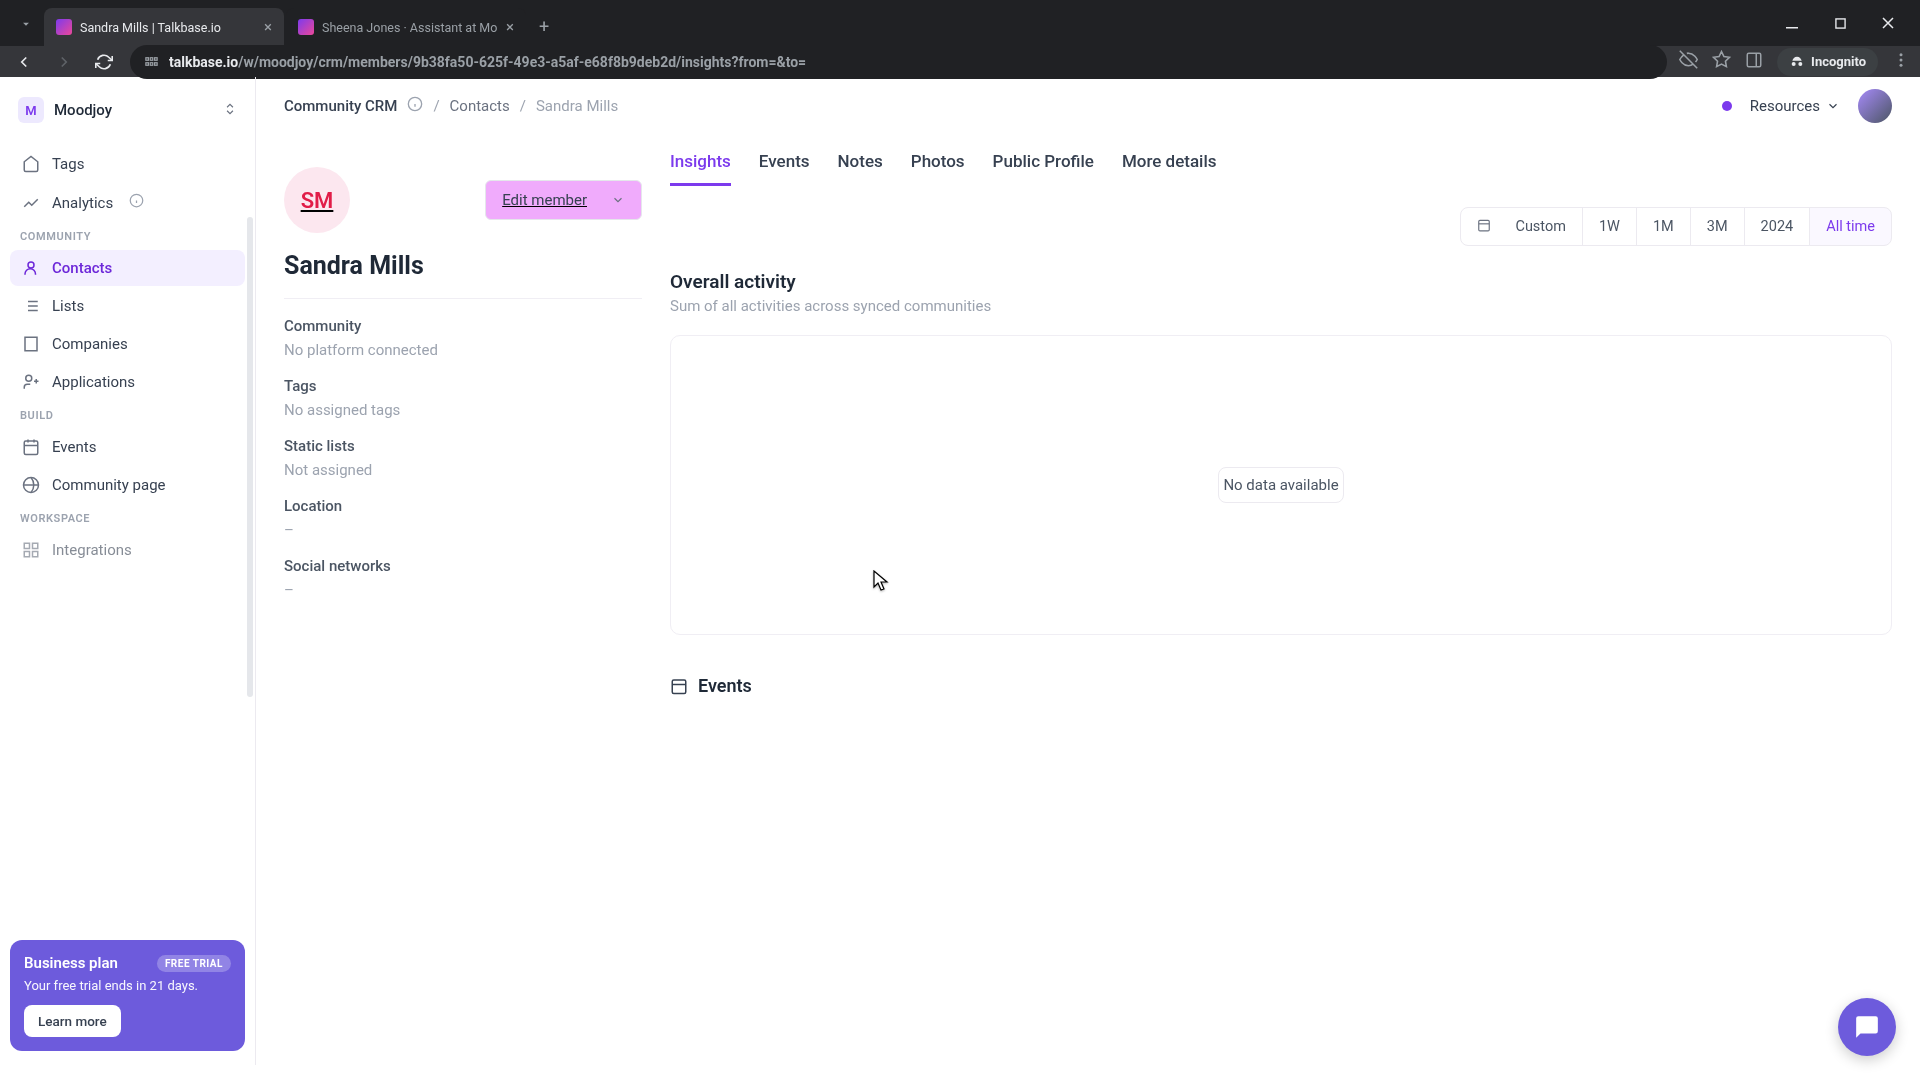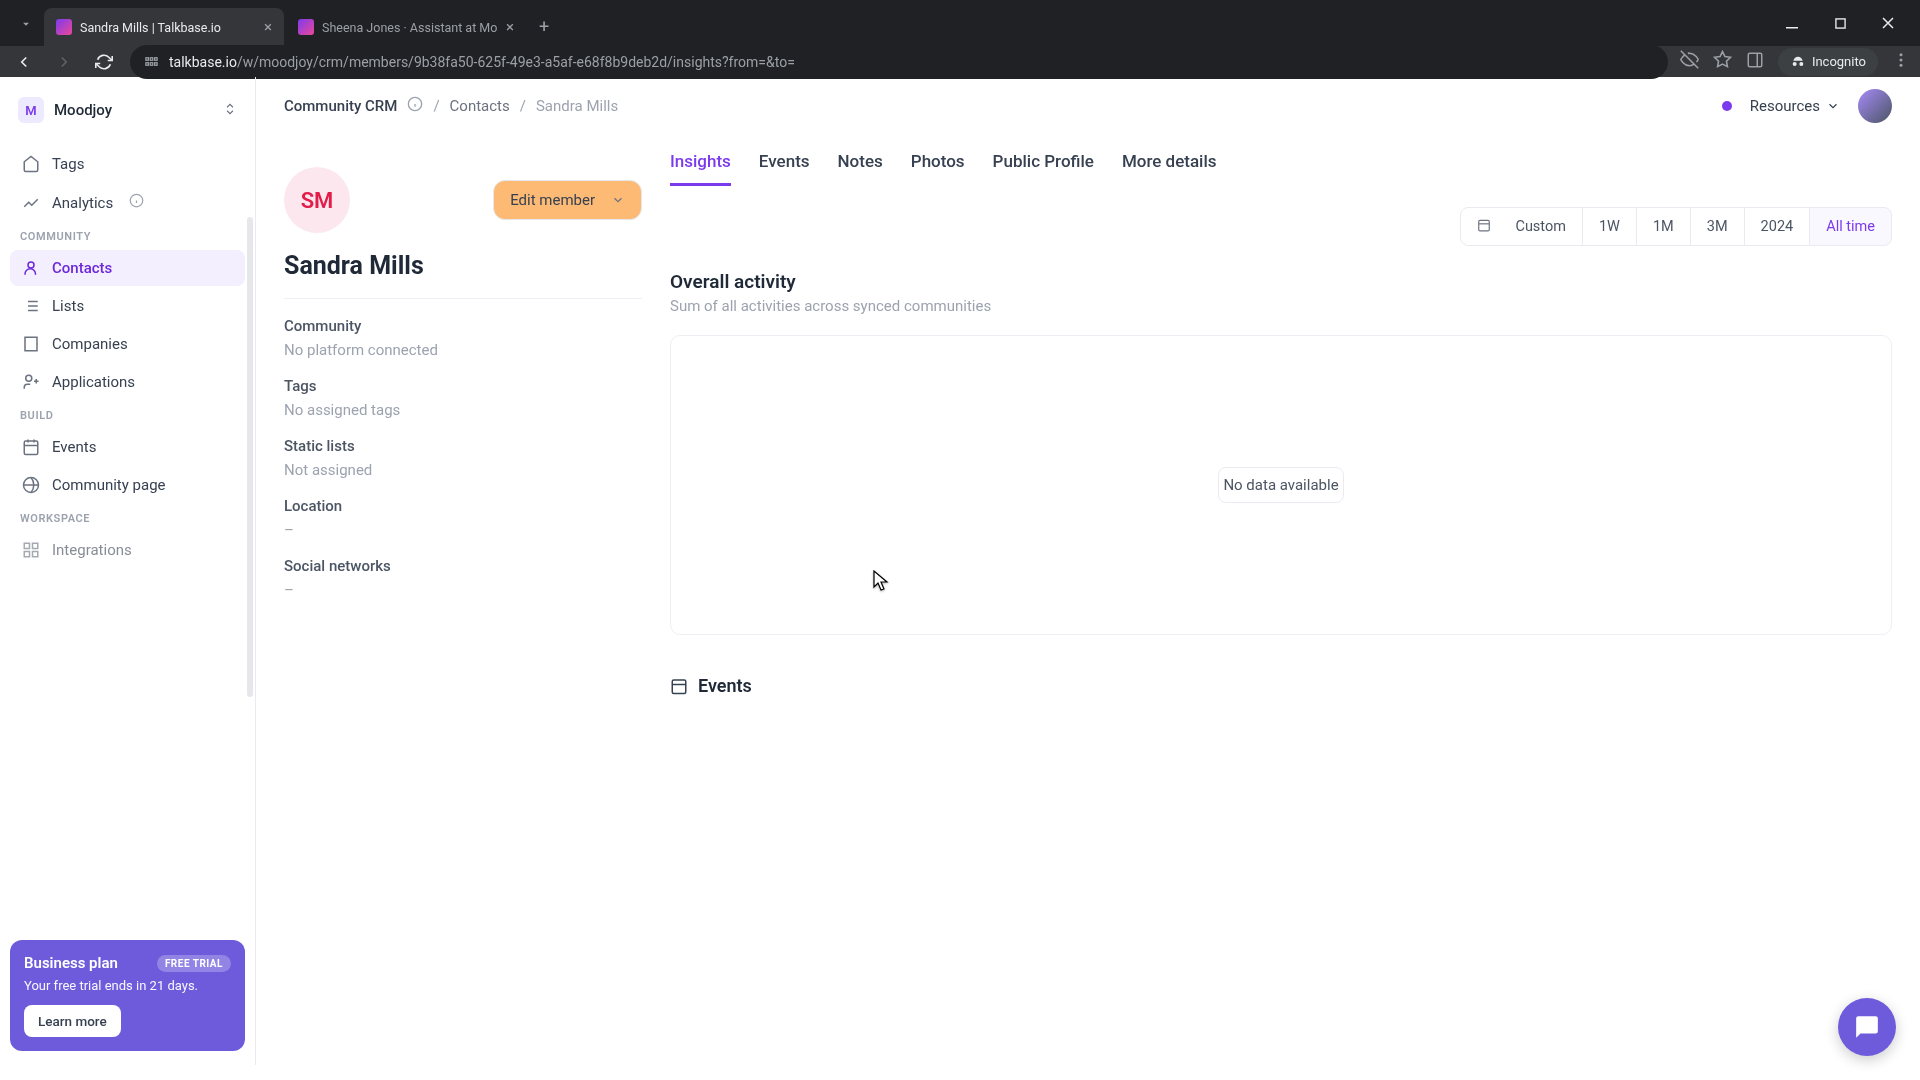--- a/index.html
+++ b/index.html
@@ -12,21 +12,21 @@
 .tab { background: #35363a; height: 38px; display: flex; align-items: center; padding: 0 12px; border-radius: 8px 8px 0 0; margin-right: 2px; min-width: 240px; gap: 8px; }
 .tab.inactive { background: #202124; }
 .tab-favicon { width: 16px; height: 16px; background: linear-gradient(135deg,#7c3aed,#ec4899); border-radius: 3px; }
 .tab-title { color: #e8eaed; font-size: 12.5px; flex: 1; white-space: nowrap; overflow: hidden; text-overflow: ellipsis; }
 .tab.inactive .tab-title { color: #9aa0a6; }
 .tab-close { color: #9aa0a6; font-size: 15px; cursor: pointer; }
 .new-tab { width: 32px; height: 32px; display: flex; align-items: center; justify-content: center; color: #9aa0a6; font-size: 18px; margin-bottom: 4px; }
 .window-controls { margin-left: auto; display: flex; gap: 8px; padding: 0 12px 8px 0; }
 .window-controls span { width: 40px; height: 30px; display:flex; align-items:center; justify-content:center; color:#e8eaed; }
 
-.addr-bar { background: #35363a; height: 31px; display: flex; align-items: center; padding: 0 10px; gap: 12px; }
+.addr-bar { background: #35363a; height: 31px; display: flex; align-items: center; padding: 0 10px; gap: 12px; font-weight: bold; }
 .addr-bar .nav-ico { color:#9aa0a6; width:28px; height:28px; display:flex;align-items:center;justify-content:center;}
 .addr-bar .nav-ico svg{stroke:#e8eaed;}
 .addr-bar .nav-ico.disabled svg{stroke:#5f6368;}
 .url-box { flex:1; background:#202124; border-radius:20px; height:34px; display:flex; align-items:center; padding:0 14px; gap:10px; }
 .url-text { color:#e8eaed; font-size:14px; }
 .url-text .domain { color:#e8eaed; }
 .url-text .path { color:#9aa0a6; }
 .addr-right { display:flex; gap:14px; align-items:center; }
 .incognito-badge { background:#3c4043; border-radius:16px; padding:6px 12px; display:flex; gap:6px; align-items:center; color:#e8eaed; font-size:13px;}
 
@@ -60,23 +60,23 @@
 .breadcrumb .bc.link { color:#6b7280; }
 .breadcrumb .bc.current { color:#9ca3af; }
 .breadcrumb .bc.root { color:#374151; font-weight:500;}
 .top-right { margin-left:auto; display:flex; align-items:center; gap:18px;}
 .dot-indicator { width:10px; height:10px; background:#7c3aed; border-radius:50%;}
 .resources-btn { display:flex; align-items:center; gap:6px; color:#374151; font-size:15px; cursor:pointer;}
 .user-avatar { width:34px; height:34px; border-radius:50%; background:linear-gradient(135deg,#a78bfa,#4b5563); }
 
 .content { display:flex; padding:10px 28px 0; gap:28px; }
 .member-card { width:358px; }
-.member-head { display:flex; align-items:center; gap:18px; margin:22px 0 18px; }
+.member-head { display:flex; align-items:center; gap:18px; margin:22px 0 18px;text-decoration:underline; }
 .member-avatar { width:66px; height:66px; border-radius:50%; background:#fce7ef; color:#e11d48; display:flex;align-items:center;justify-content:center; font-size:22px; font-weight:600;}
-.edit-btn { margin-left:auto; display:flex; align-items:center; gap:16px; border:1px solid #e5e7eb; border-radius:12px; padding:10px 16px; font-size:15px; color:#374151; cursor:pointer; background:#fdba74;}
+.edit-btn { margin-left:auto; display:flex; align-items:center; gap:24px; border:1px solid #e5e7eb; border-radius:6px; padding:10px 16px; font-size:15px; color:#374151; cursor:pointer; background:#f0abfc;}
 .member-name { font-size:25px; font-weight:700; color:#1f2937; margin-bottom:18px;}
 .divider { height:1px; background:#f0eef4; margin-bottom:18px; }
 .field { margin-bottom:18px; }
 .field-label { font-size:15px; color:#4b5563; font-weight:500; margin-bottom:6px;}
 .field-value { font-size:15px; color:#9ca3af; }
 .email-chip { display:inline-flex; align-items:center; gap:8px; border:1px solid #e5e7eb; border-radius:8px; padding:6px 12px; font-size:14.5px; color:#374151;}
 .email-chip .mail-ico{color:#9ca3af;}
 
 .insights { flex:1; }
 .tabs { display:flex; gap:28px; border-bottom:1px solid transparent; margin-bottom:20px;}

